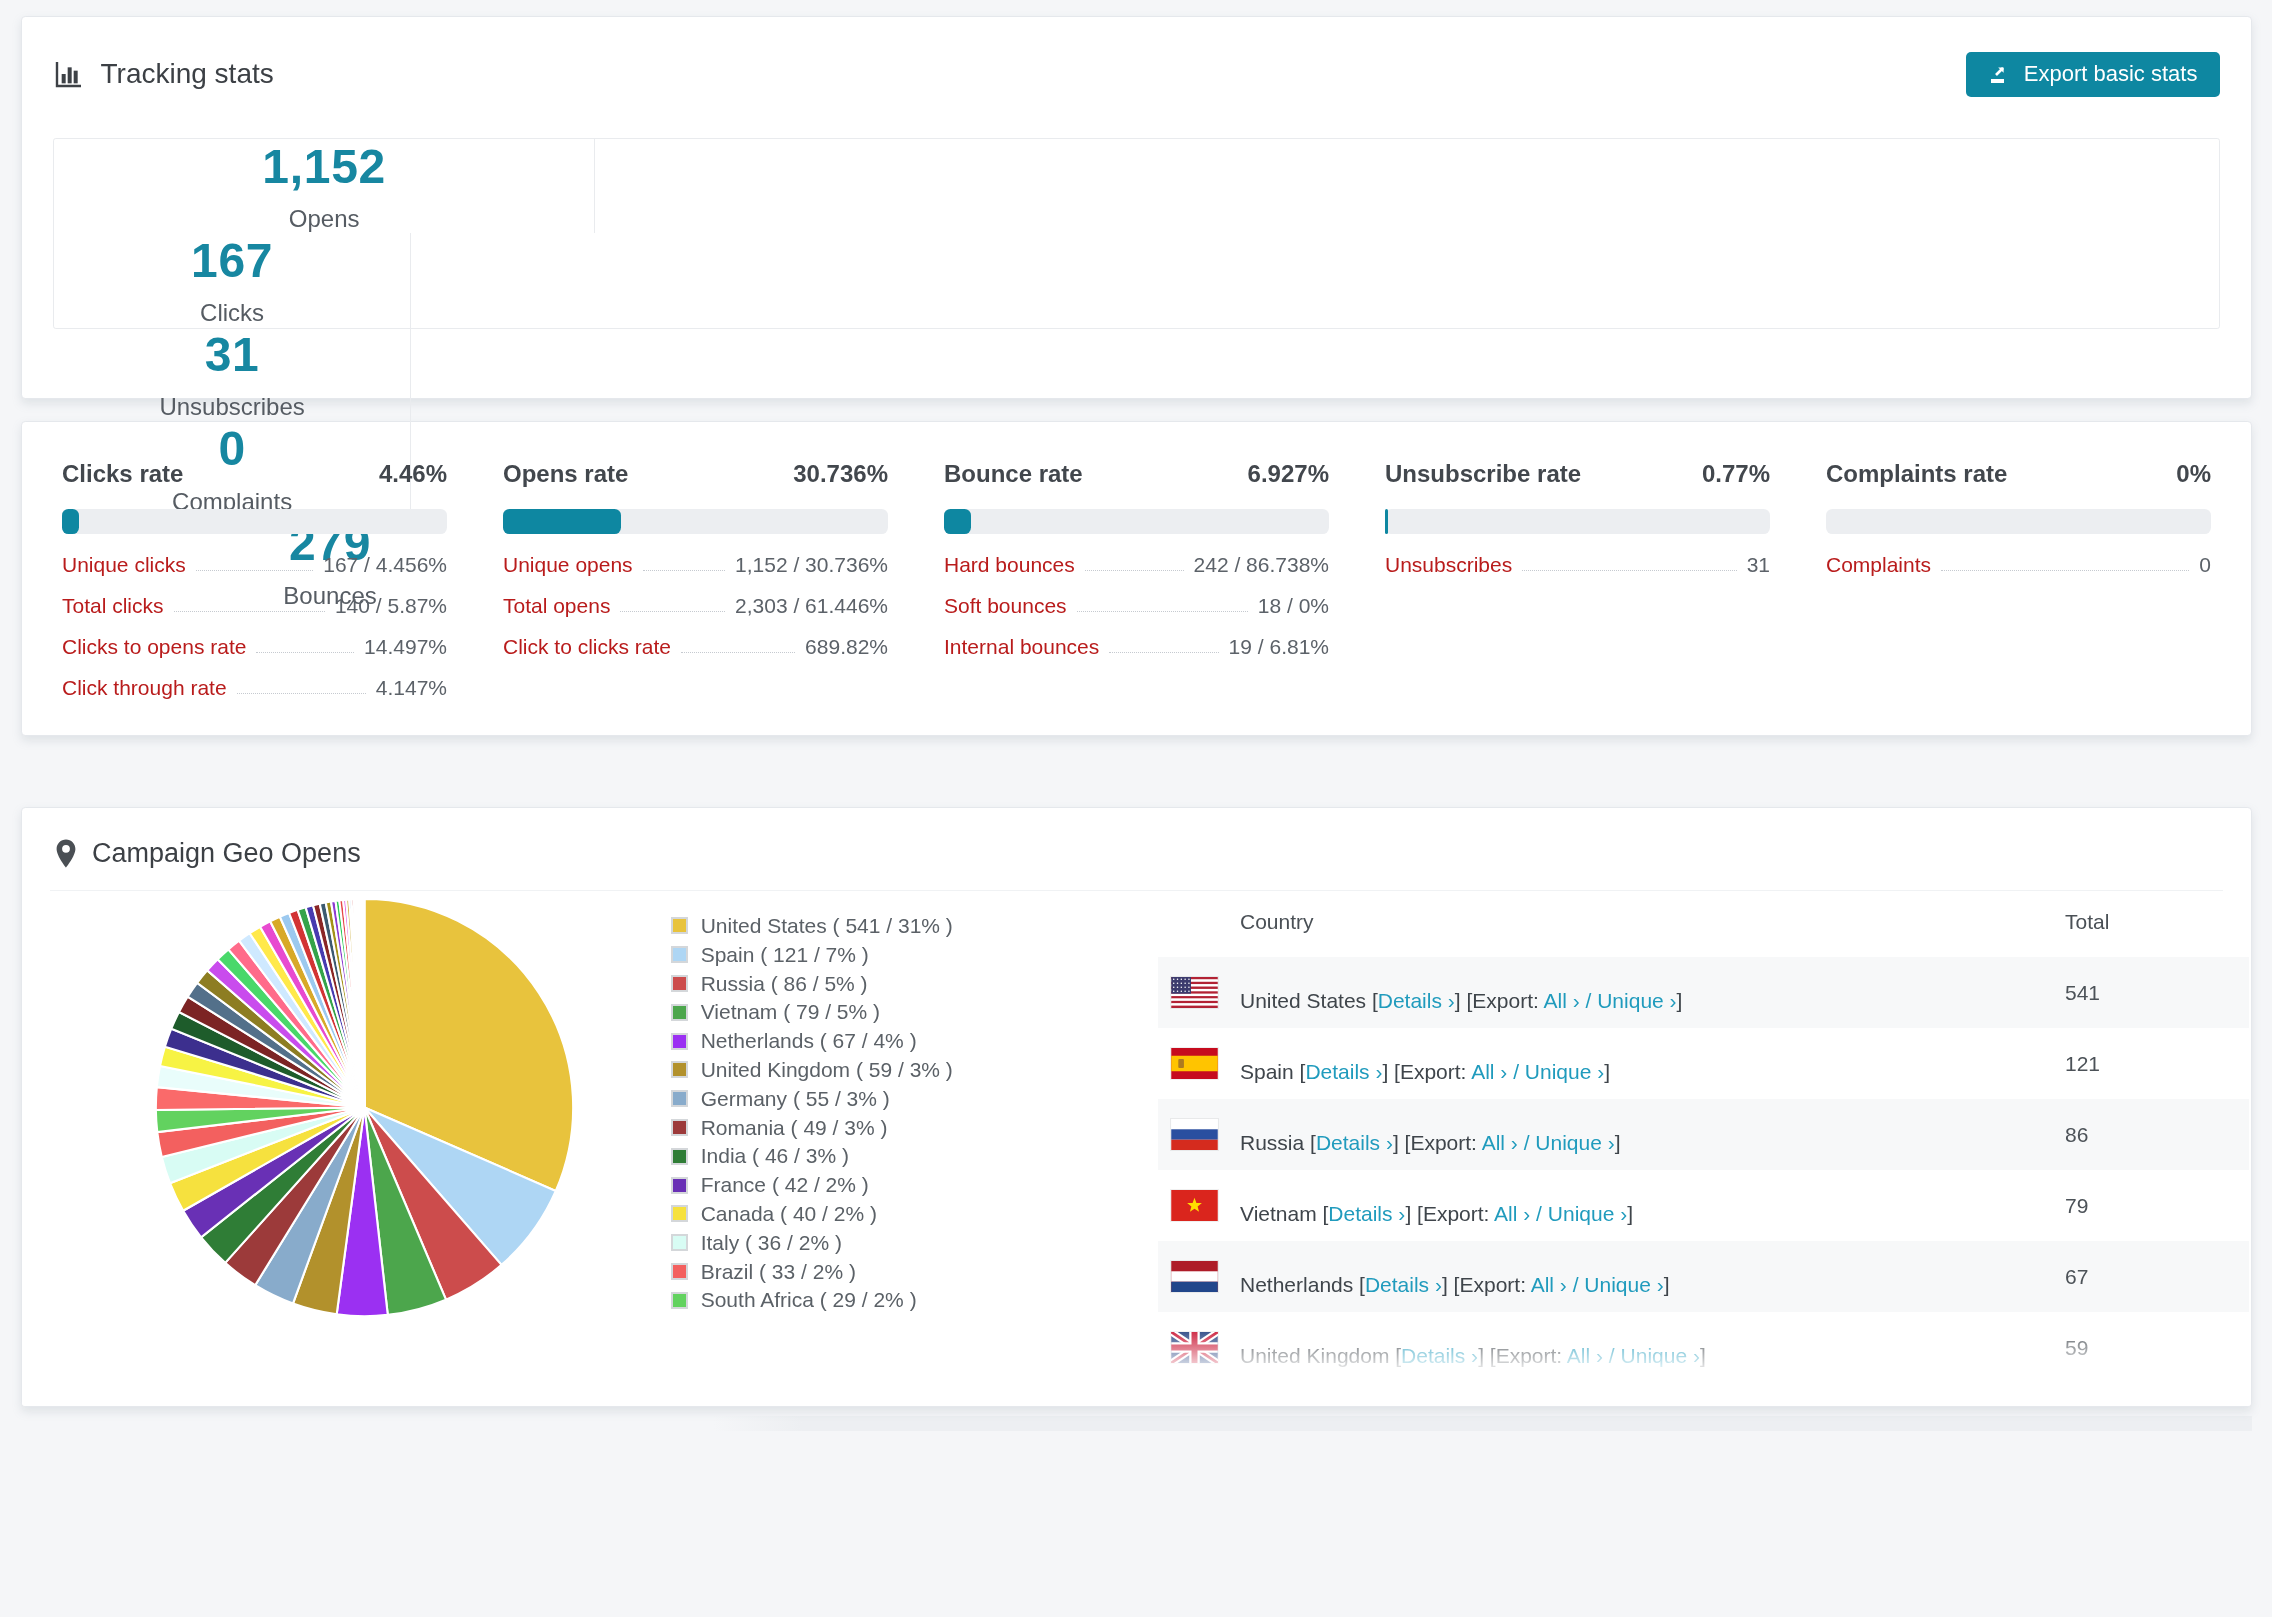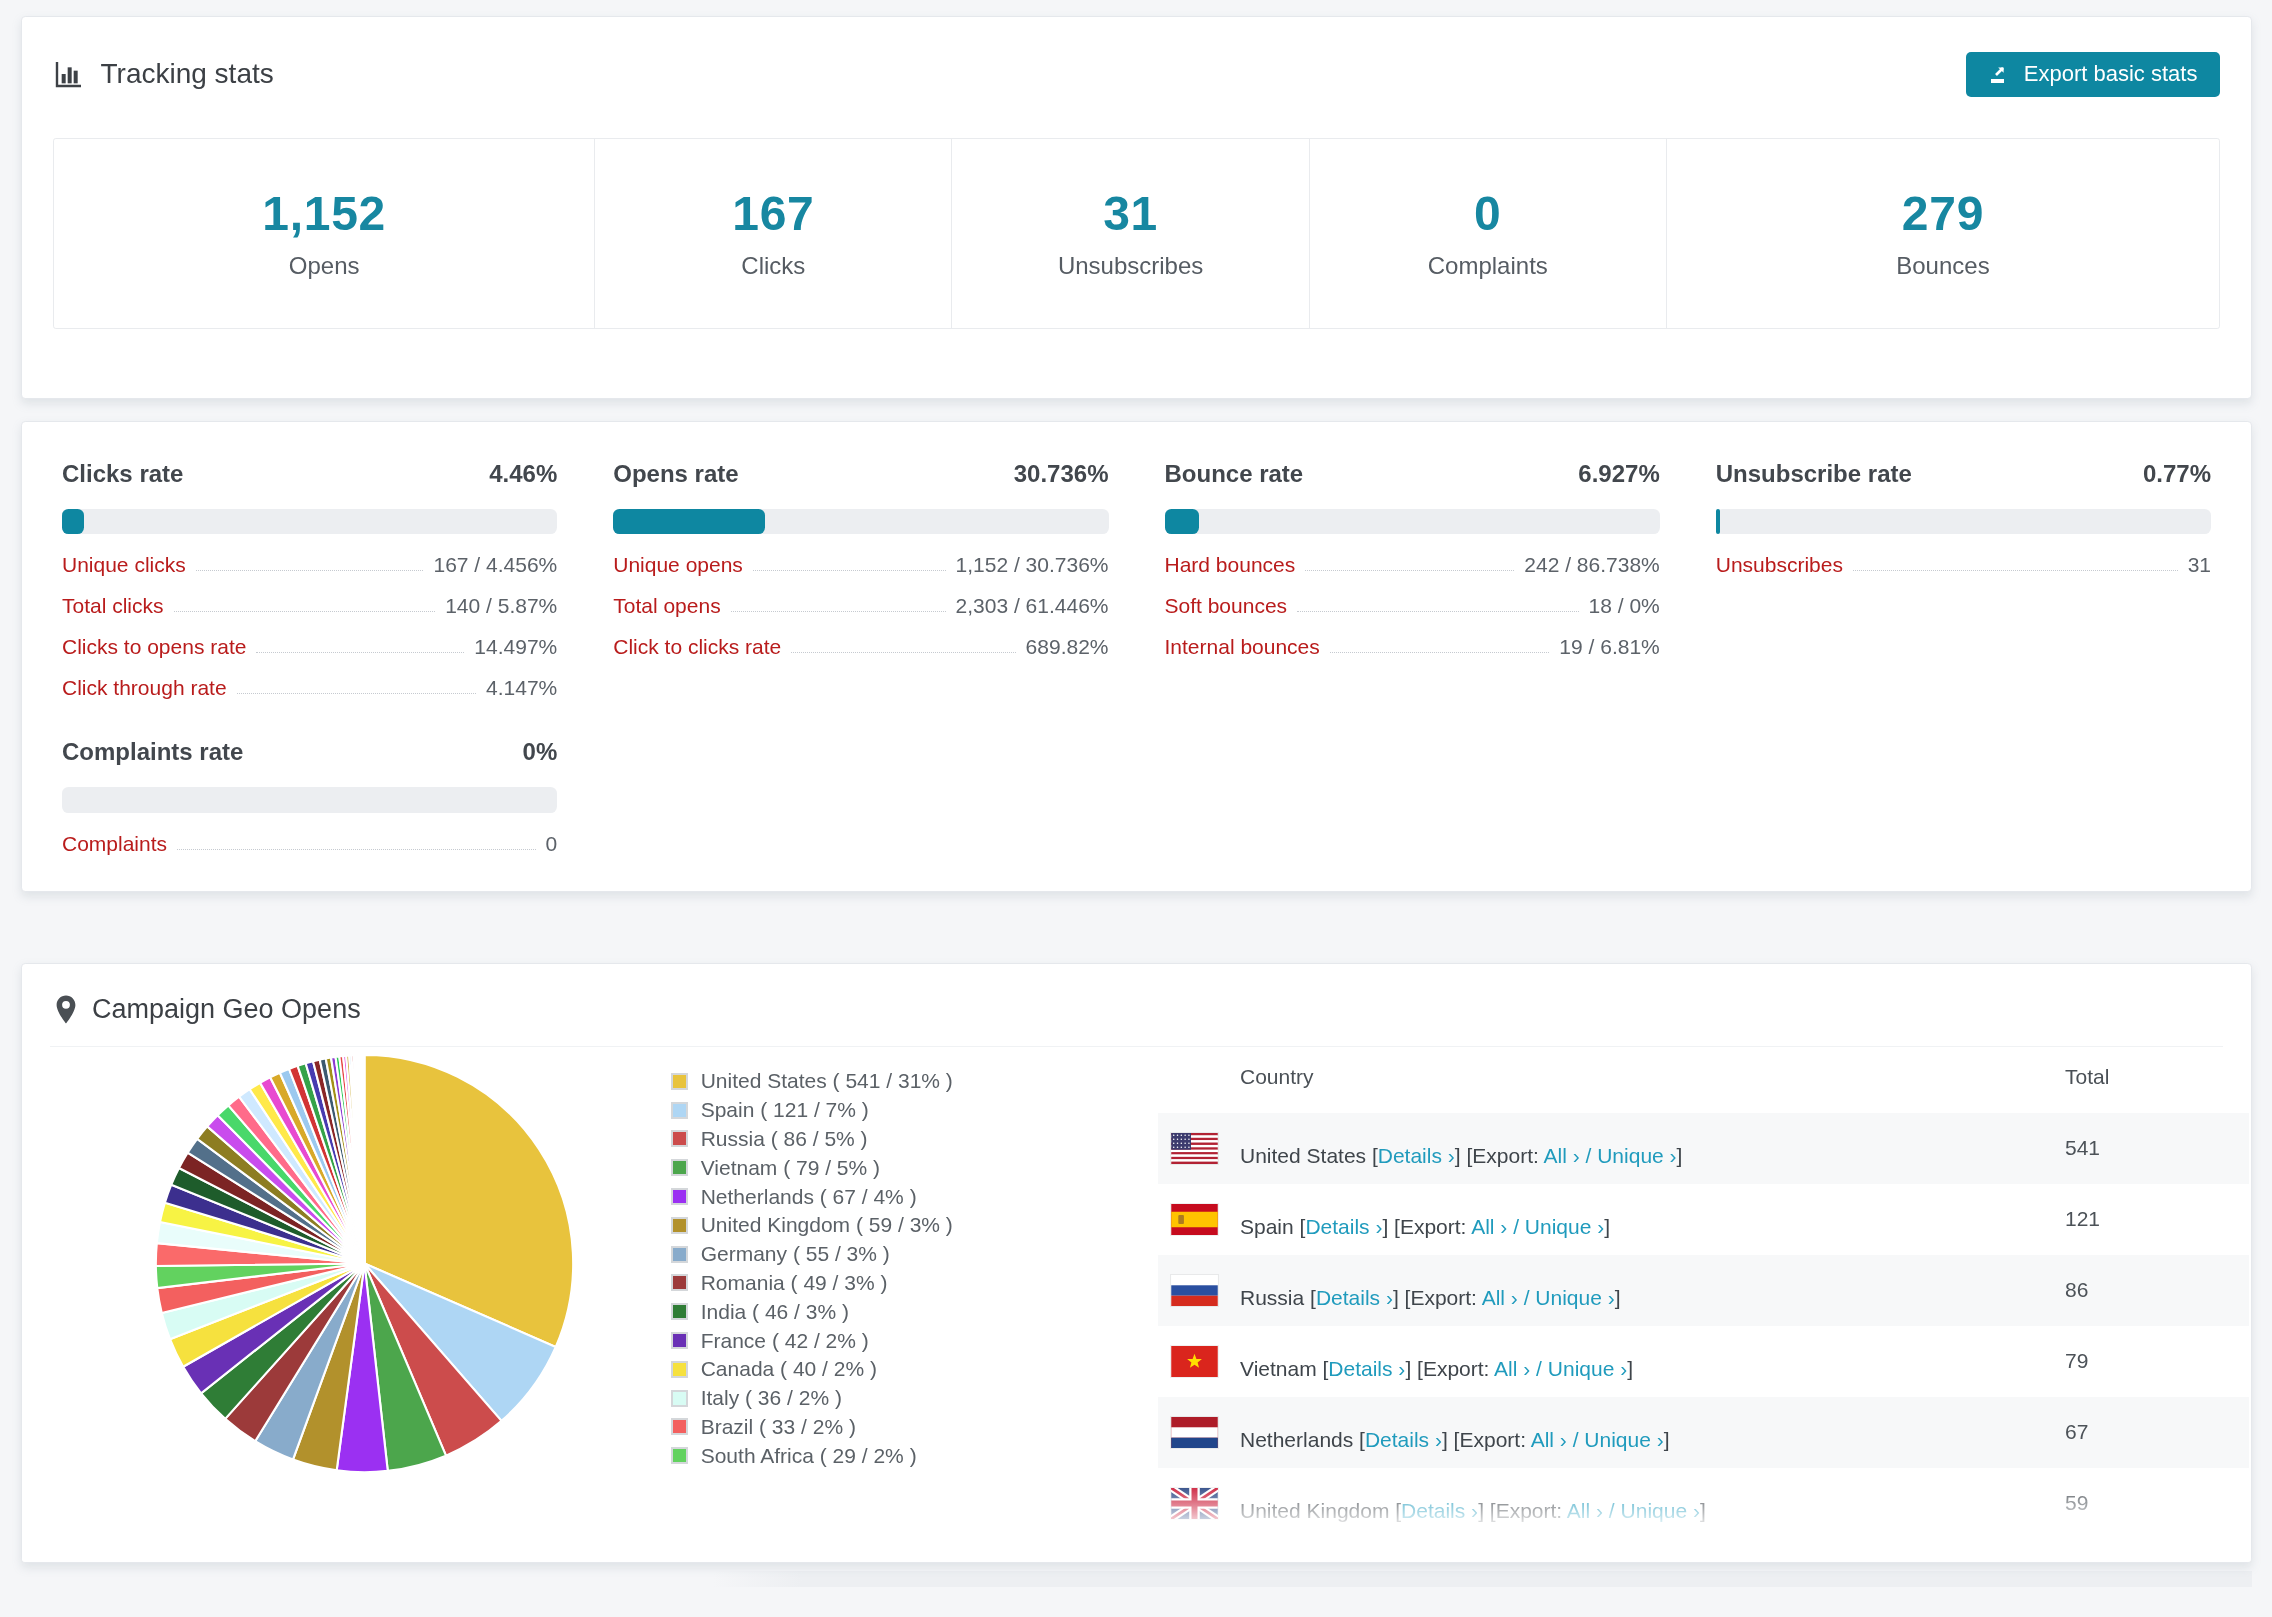--- a/index.html
+++ b/index.html
@@ -25,36 +25,37 @@
   .btn-export {
     display:flex; align-items:center; gap:11.3px;
     background:#0e87a1; color:#fff; border:none; border-radius:5px;
     height:45px; padding:0 22.6px; font-size:22px; font-weight:500;
     font-family:inherit; cursor:pointer;
   }
   .summary {
     margin-top:41px; height:191px;
     border:0.7px solid #e9ebee; border-radius:2.8px;
     display:flex;
+    flex-direction:column;
   }
   .sum-col {
     display:flex; flex-direction:column; align-items:center; justify-content:center; gap:11.3px;
     border-right:0.7px solid #e9ebee;
   }
   .sum-col:nth-child(1){ width:25%; }
   .sum-col:nth-child(2){ width:16.5%; }
   .sum-col:nth-child(3){ width:16.5%; }
   .sum-col:nth-child(4){ width:16.5%; }
   .sum-col:nth-child(5){ width:25.5%; border-right:none; }
   .sum-value { font-size:48px; font-weight:700; color:#1787a1; letter-spacing:0.7px; }
   .sum-label { font-size:24px; color:#565c63; }
 
   
   .card-rates { margin-top:22.6px; padding:38px 40px 37px 40px; }
-  .rates-grid { display:grid; grid-template-columns:repeat(4,1fr); column-gap:56px; row-gap:40px;text-align:center; }
+  .rates-grid { display:grid; grid-template-columns:repeat(5,1fr); column-gap:56px; row-gap:40px;text-align:center; }
   .rate-head { display:flex; justify-content:space-between; align-items:baseline;
                font-size:24px; font-weight:700; color:#42474d; }
   .bar { margin-top:21px; height:25.4px; background:#eceef1; border-radius:6.4px; }
   .bar-fill { height:25.4px; background:#0e87a1; border-radius:6.4px; }
   .rate-rows { margin-top:14px; }
   .rrow { display:flex; align-items:flex-end; margin-top:20px; font-size:21px; line-height:21px; }
   .rlabel { color:#b91c1c; white-space:nowrap; }
   .leader { flex:1; border-bottom:1.4px dotted #c6cad0; margin:0 10px 4.2px 10px; min-width:28px; }
   .rvalue { color:#5c6269; white-space:nowrap; }
 

